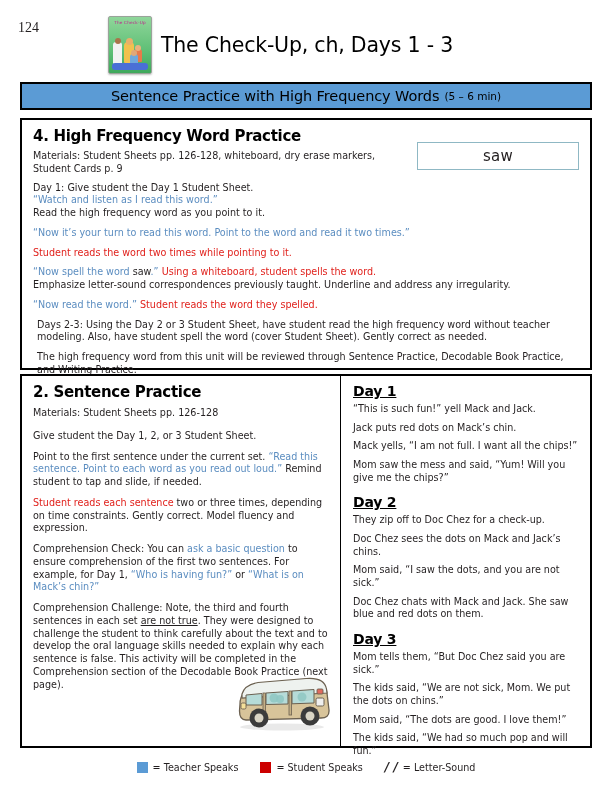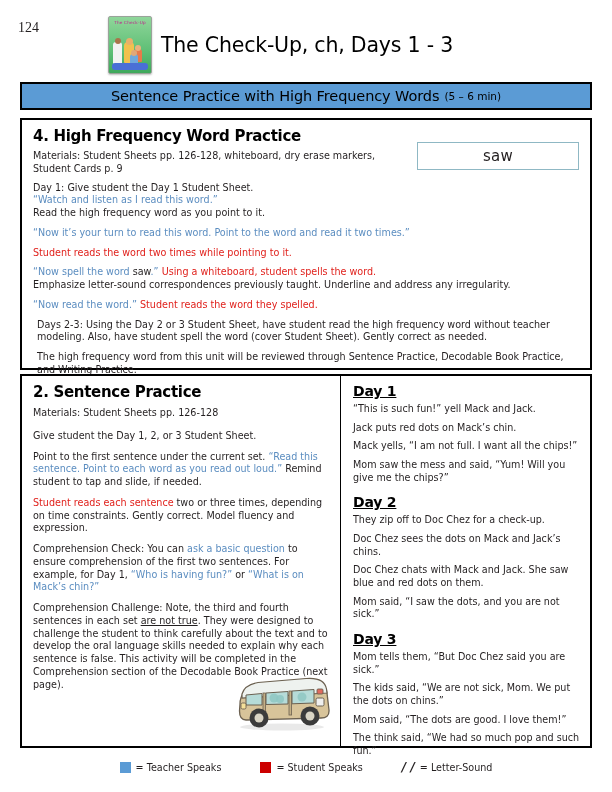--- a/index.html
+++ b/index.html
@@ -191,21 +191,21 @@
   }
 
   
   .legend {
     position: absolute;
     left: 0; right: 0;
     top: 760px;
     display: flex;
     justify-content: center;
     align-items: center;
-    gap: 39px;
+    gap: 22px;
     font-size: 9.6px;
     color: #231f20;
   }
   .legend-item { display: flex; align-items: center; gap: 5px; }
   .swatch { width: 11px; height: 11px; display: inline-block; }
   .sw-blue { background: #5b9bd5; }
   .sw-red  { background: #cc0000; }
   .slashes { font-weight: 700; font-style: italic; font-size: 12px; }
 </style>
 </head>
@@ -340,30 +340,30 @@
         <p class="sent">“This is such fun!” yell Mack and Jack.</p>
         <p class="sent">Jack puts red dots on Mack’s chin.</p>
         <p class="sent">Mack yells, “I am not full. I want all the chips!”</p>
         <p class="sent">Mom saw the mess and said, “Yum! Will you give me the chips?”</p>
       </div>
 
       <div>
         <p class="day-head spaced">Day 2</p>
         <p class="sent">They zip off to Doc Chez for a check-up.</p>
         <p class="sent">Doc Chez sees the dots on Mack and Jack’s chins.</p>
+        <p class="sent">Mom said, “I saw the dots, and you are not sick.”</p>
         <p class="sent">Doc Chez chats with Mack and Jack. She saw blue and red dots on them.</p>
-        <p class="sent">Mom said, “I saw the dots, and you are not sick.”</p>
       </div>
 
       <div>
         <p class="day-head spaced">Day 3</p>
         <p class="sent">Mom tells them, “But Doc Chez said you are sick.”</p>
         <p class="sent">The kids said, “We are not sick, Mom. We put the dots on chins.”</p>
         <p class="sent">Mom said, “The dots are good. I love them!”</p>
-        <p class="sent">The think said, “We had so much pop and such fun.”</p>
+        <p class="sent">The kids said, “We had so much pop and will fun.”</p>
       </div>
 
     </div>
   </div>
 </div>
 
 <div class="legend">
   <div class="legend-item">
     <span class="swatch sw-blue"></span>
     <span>= Teacher Speaks</span>

